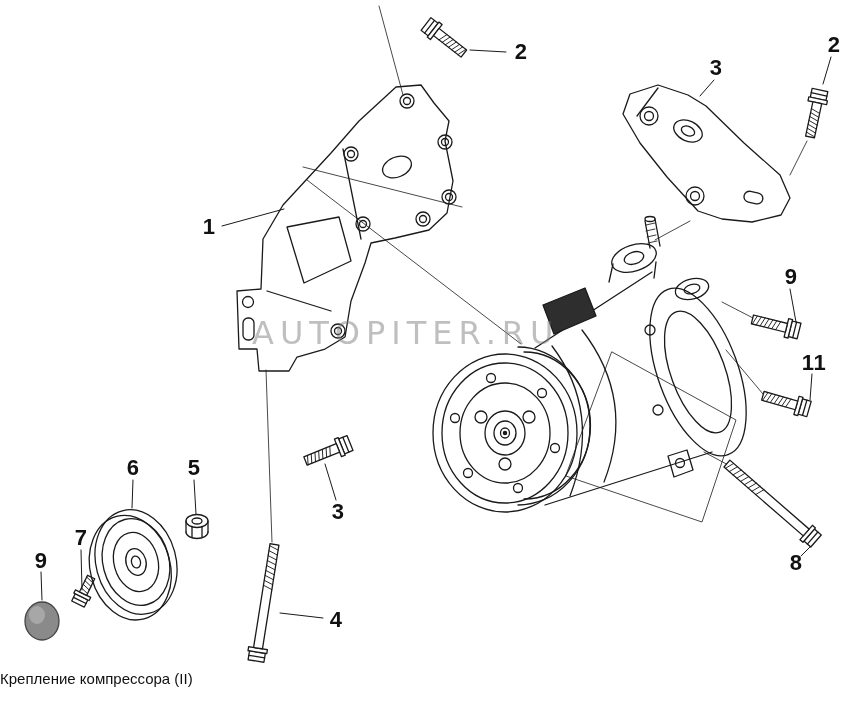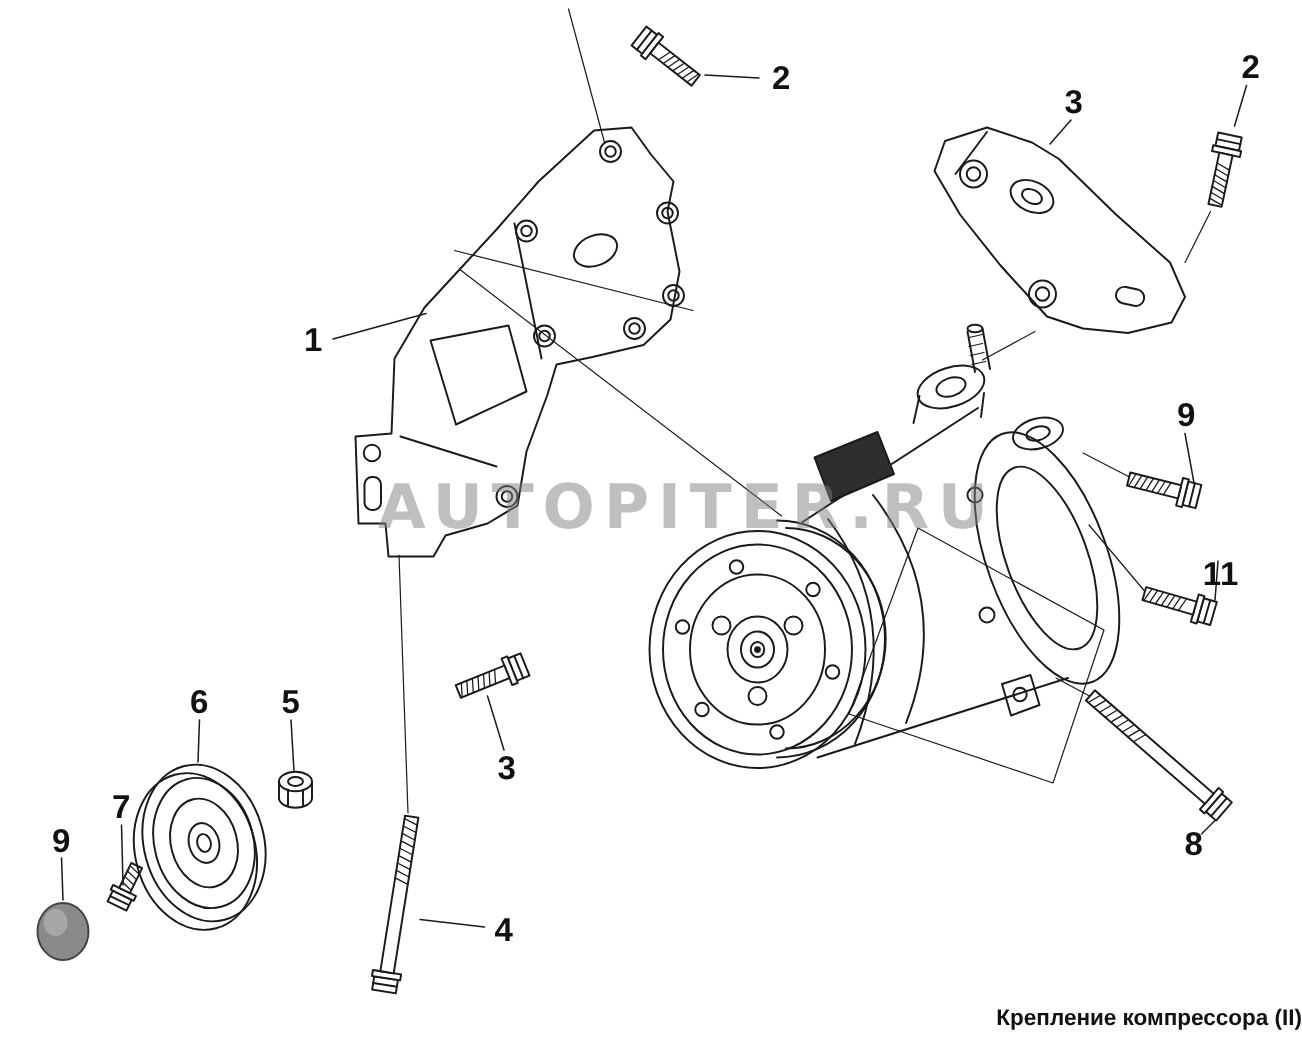--- a/index.html
+++ b/index.html
@@ -25,34 +25,34 @@
     font-weight:bold;
     font-size:22px;
     color:#111111;
     letter-spacing:0.5px;
     white-space:nowrap;
   }
   .watermark {
     position:absolute;
     left:252px; top:314px;
     font-family:"DejaVu Sans", sans-serif;
-    font-size:41px;
-    font-weight:700;
+    font-size:32px;
+    font-weight:400;
     letter-spacing:6px;
     color: var(--watermark, #808080);
     opacity:0.5;
     white-space:nowrap;
     pointer-events:none;
   }
   .caption {
     position:absolute;
     left:0; top:670px;
     width:100%;
-    text-align:right;
-    font-weight:bold;
+    text-align:left;
+    font-weight:normal;
     font-size:15px;
     color:#111111;
   }
 </style>
 </head>
 <body>
 
 <div class="stage">
 
   <svg class="artwork" width="868" height="704" viewBox="0 0 868 704">
@@ -283,21 +283,21 @@
   <div class="part-label" style="left:209px;top:227px">1</div>
   <div class="part-label" style="left:521px;top:52px">2</div>
   <div class="part-label" style="left:338px;top:512px">3</div>
   <div class="part-label" style="left:336px;top:620px">4</div>
   <div class="part-label" style="left:194px;top:468px">5</div>
   <div class="part-label" style="left:133px;top:468px">6</div>
   <div class="part-label" style="left:81px;top:538px">7</div>
   <div class="part-label" style="left:796px;top:563px">8</div>
   <div class="part-label" style="left:41px;top:561px">9</div>
   <div class="part-label" style="left:791px;top:277px">9</div>
-  <div class="part-label" style="left:814px;top:383px">11</div>
+  <div class="part-label" style="left:814px;top:363px">11</div>
   <div class="part-label" style="left:716px;top:68px">3</div>
   <div class="part-label" style="left:834px;top:45px">2</div>
 
   <div class="watermark">AUTOPITER.RU</div>
 
   <div class="caption">Крепление компрессора (II)</div>
 
 </div>
 
 </body></html>

